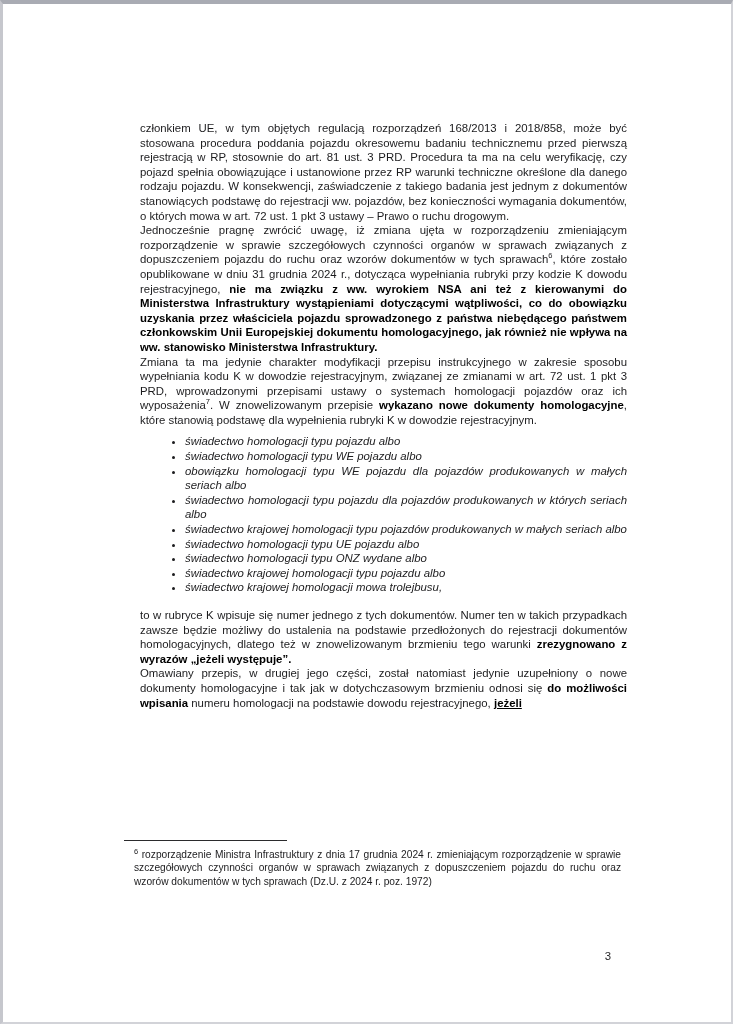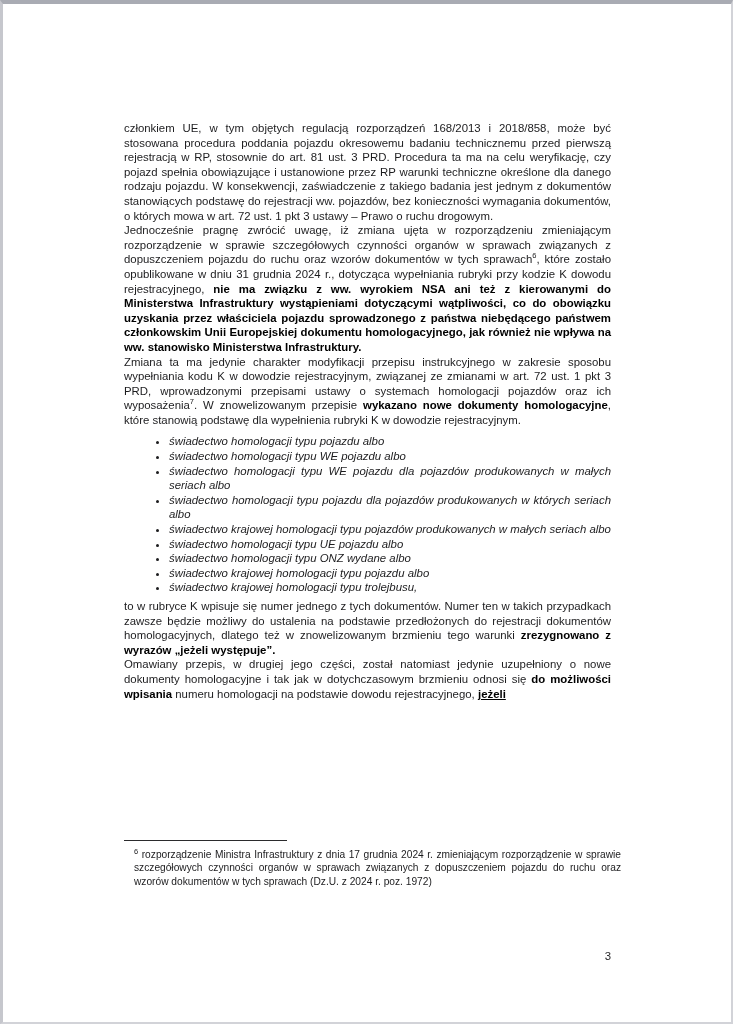--- a/index.html
+++ b/index.html
@@ -14,38 +14,38 @@
   .frame {
     position: absolute; inset: 0;
     box-sizing: border-box;
     border: 2px solid #d2d3d8;
     border-top: 4px solid #a9abb3;
     border-left: 3px solid #c6c7cd;
     pointer-events: none;
   }
   .content {
     position: absolute;
-    left: 124px; top: 121px; width: 487px;
+    left: 140px; top: 121px; width: 487px;
     font-size: 11.4px;
     line-height: 14.6px;
     text-align: justify;
     hyphens: none;
   }
   .content p { margin: 0; }
   .mt-xl { margin-top: 32px; }
   .mt { margin-top: 9px; }
   b { color: #000; }
   .u { text-decoration: underline; margin-top: 15px; }
   sup {
     font-size: 7.5px;
     line-height: 0;
     vertical-align: super;
   }
   ul.doc-list {
-    margin: 7px 0 4px 0;
+    margin: 7px 0 13px 0;
     padding: 0 0 0 45px;
     list-style: disc outside;
   }
   ul.doc-list li {
     font-style: italic;
     margin: 0; padding: 0;
   }
   .footnote-sep {
     position: absolute;
     left: 124px; top: 840px;
@@ -78,27 +78,27 @@
     <p><span>członkiem UE, w tym objętych regulacją rozporządzeń 168/2013 i 2018/858, może być stosowana procedura poddania pojazdu okresowemu badaniu technicznemu przed pierwszą rejestracją w RP, stosownie do art. 81 ust. 3 PRD. Procedura ta ma na celu weryfikację, czy pojazd spełnia obowiązujące i ustanowione przez RP warunki techniczne określone dla danego rodzaju pojazdu. W konsekwencji, zaświadczenie z takiego badania jest jednym z dokumentów stanowiących podstawę do rejestracji ww. pojazdów, bez konieczności wymagania dokumentów, o których mowa w art. 72 ust. 1 pkt 3 ustawy – Prawo o ruchu drogowym.</span></p>
 
     <p class="mt-xl"><span>Jednocześnie pragnę zwrócić uwagę, iż zmiana ujęta w rozporządzeniu zmieniającym rozporządzenie w sprawie szczegółowych czynności organów w sprawach związanych z dopuszczeniem pojazdu do ruchu oraz wzorów dokumentów w tych sprawach</span><sup>6</sup><span>, które zostało opublikowane w dniu 31 grudnia 2024 r., dotycząca wypełniania rubryki przy kodzie K dowodu rejestracyjnego, </span><b>nie ma związku z ww. wyrokiem NSA ani też z kierowanymi do Ministerstwa Infrastruktury wystąpieniami dotyczącymi wątpliwości, co do obowiązku uzyskania przez właściciela pojazdu sprowadzonego z państwa niebędącego państwem członkowskim Unii Europejskiej dokumentu homologacyjnego, jak również nie wpływa na ww. stanowisko Ministerstwa Infrastruktury.</b></p>
 
     <p class="mt"><span>Zmiana ta ma jedynie charakter modyfikacji przepisu instrukcyjnego w zakresie sposobu wypełniania kodu K w dowodzie rejestracyjnym, związanej ze zmianami w art. 72 ust. 1 pkt 3 PRD, wprowadzonymi przepisami ustawy o systemach homologacji pojazdów oraz ich wyposażenia</span><sup>7</sup><span>. W znowelizowanym przepisie </span><b>wykazano nowe dokumenty homologacyjne</b><span>, które stanowią podstawę dla wypełnienia rubryki K w dowodzie rejestracyjnym.</span></p>
 
 
     <ul class="doc-list">
       <li>świadectwo homologacji typu pojazdu albo</li>
       <li>świadectwo homologacji typu WE pojazdu albo</li>
-      <li>świadectwo homologacji typu WE pojazdu dla pojazdów produkowanych w małych seriach albo</li>
+      <li>obowiązku homologacji typu WE pojazdu dla pojazdów produkowanych w małych seriach albo</li>
       <li>świadectwo homologacji typu pojazdu dla pojazdów produkowanych w których seriach albo</li>
       <li>świadectwo krajowej homologacji typu pojazdów produkowanych w małych seriach albo</li>
       <li>świadectwo homologacji typu UE pojazdu albo</li>
       <li>świadectwo homologacji typu ONZ wydane albo</li>
       <li>świadectwo krajowej homologacji typu pojazdu albo</li>
-      <li>świadectwo krajowej homologacji typu trolejbusu,</li>
+      <li>świadectwo krajowej homologacji mowa trolejbusu,</li>
     </ul>
 
     <p class="mt"><span>to w rubryce K wpisuje się numer jednego z tych dokumentów. Numer ten w takich przypadkach zawsze będzie możliwy do ustalenia na podstawie przedłożonych do rejestracji dokumentów homologacyjnych, dlatego też w znowelizowanym brzmieniu tego warunki </span><b>zrezygnowano z wyrazów „jeżeli występuje”.</b></p>
 
     <p class="mt"><span>Omawiany przepis, w drugiej jego części, został natomiast jedynie uzupełniony o nowe dokumenty homologacyjne i tak jak w dotychczasowym brzmieniu odnosi się </span><b>do możliwości wpisania</b><span> numeru homologacji na podstawie dowodu rejestracyjnego, </span><b class="u">jeżeli</b></p>
   </div>
 
   <div class="footnote-sep"></div>
 
   <div class="footnotes">

